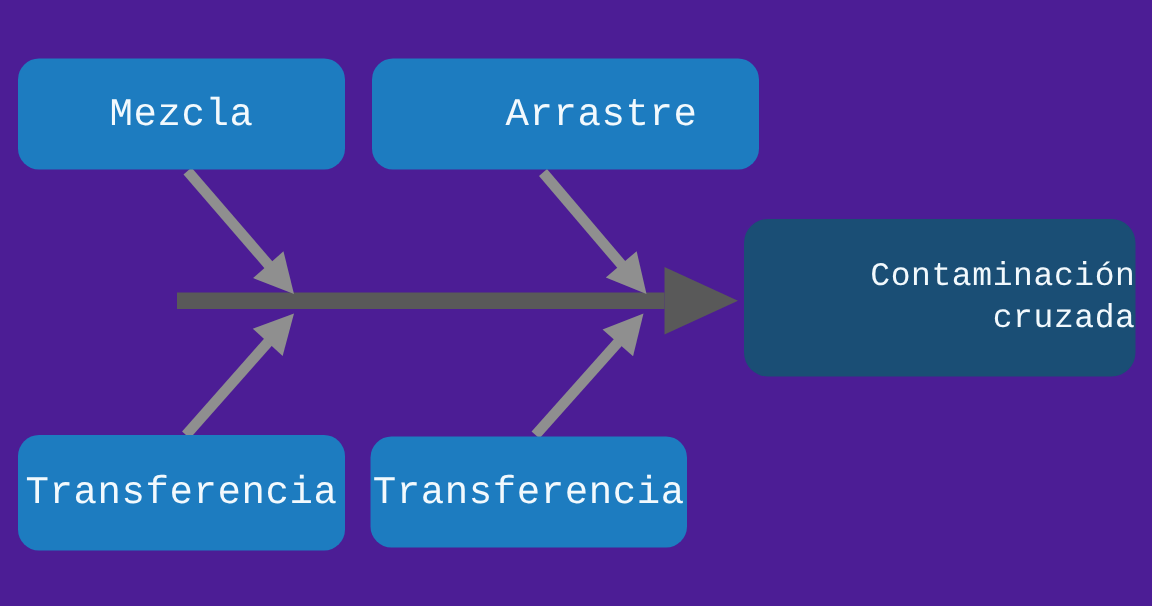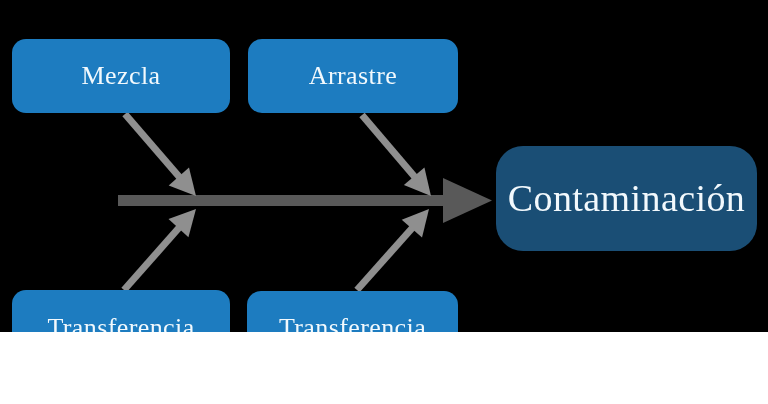--- a/index.html
+++ b/index.html
@@ -4,24 +4,24 @@
 <title>Diagram</title>
 <style>
   html, body {
     margin: 0;
     padding: 0;
     background: #ffffff;
   }
   .stage {
     position: relative;
     width: 768px;
-    height: 332px;
-    background: #000000;
+    height: 404px;
+    background: #4c1d95;
     overflow: hidden;
-    font-family: Liberation Serif, serif;
+    font-family: Liberation Mono, monospace;
   }
   .arrow-layer {
     position: absolute;
     left: 0;
     top: 0;
   }
   .node {
     position: absolute;
     display: flex;
     flex-direction: column;
@@ -35,26 +35,27 @@
     display: block;
   }
   .cause {
     background: #1d7cc0;
     border-radius: 14px;
     font-size: 26px;
     line-height: 1.18;
   }
   .effect {
     background: #1a4e75;
-    border-radius: 27px;
-    font-size: 38px;
+    border-radius: 16px;
+    font-size: 22px;
     line-height: 1.27;
+    align-items: flex-end;
   }
   #node-mezcla                 { left: 12px;  top: 39px;  width: 218px; height: 74px; }
-  #node-arrastre               { left: 248px; top: 39px;  width: 210px; height: 74px; }
+  #node-arrastre               { left: 248px; top: 39px;  width: 210px; height: 74px; padding-left: 48px; }
   #node-transferencia-mecanica { left: 12px;  top: 290px; width: 218px; height: 77px; }
   #node-transferencia-por-aire { left: 247px; top: 291px; width: 211px; height: 74px; }
   #node-efecto                 { left: 496px; top: 146px; width: 261px; height: 105px; }
 </style>
 </head>
 <body>
 
 <div class="stage">
 
   <svg class="arrow-layer" width="768" height="404" viewBox="0 0 768 404">
@@ -96,15 +97,16 @@
   <div class="node cause" id="node-transferencia-mecanica">
     <span class="line">Transferencia</span>
   </div>
 
   <div class="node cause" id="node-transferencia-por-aire">
     <span class="line">Transferencia</span>
   </div>
 
   <div class="node effect" id="node-efecto">
     <span class="line">Contaminación</span>
+    <span class="line">cruzada</span>
   </div>
 
 </div>
 
 </body></html>

